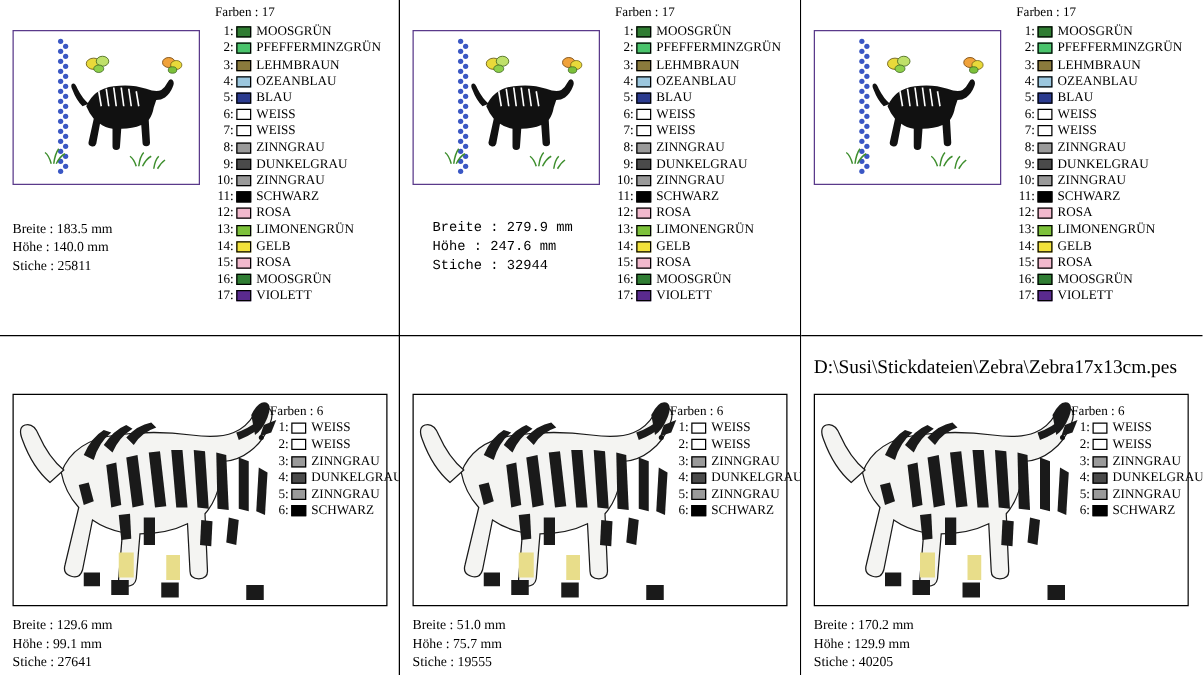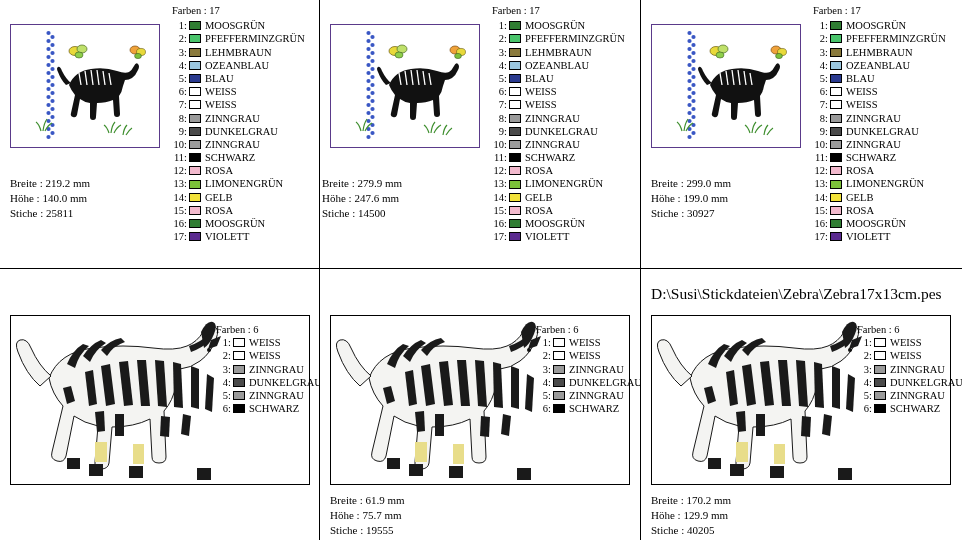--- a/index.html
+++ b/index.html
@@ -274,21 +274,21 @@
               <span class="cl-name">MOOSGRÜN</span>
             </div>
             <div class="cl-row">
               <span class="cl-num">17:</span>
               <span class="cl-swatch" style="background: rgb(90, 42, 143);"></span>
               <span class="cl-name">VIOLETT</span>
             </div>
           </div>
       </div>
       <div class="stats" style="left:10px; top:176px;">
-        <div>Breite : 219.2 mm</div>
+        <div>Breite : 183.5 mm</div>
         <div>Höhe : 140.0 mm</div>
         <div>Stiche : 25811</div>
       </div>
     </div>
 
     <div class="panel">
       <div class="design-box" style="left:10px; top:24px; width:150px; height:124px;">
         <svg class="zebra-art" style="left:0; top:0;" width="148" height="122" viewBox="0 0 148 122">
           <g>
             <rect x="36" y="4" width="7" height="114" fill="#ffffff"></rect>
@@ -439,24 +439,24 @@
               <span class="cl-swatch" style="background: rgb(47, 125, 50);"></span>
               <span class="cl-name">MOOSGRÜN</span>
             </div>
             <div class="cl-row">
               <span class="cl-num">17:</span>
               <span class="cl-swatch" style="background: rgb(90, 42, 143);"></span>
               <span class="cl-name">VIOLETT</span>
             </div>
           </div>
       </div>
-      <div class="stats" style="left:2px; top:176px;">
+      <div class="stats" style="left:26px; top:176px;font-family:Liberation Mono, monospace;">
         <div>Breite : 279.9 mm</div>
         <div>Höhe : 247.6 mm</div>
-        <div>Stiche : 14500</div>
+        <div>Stiche : 32944</div>
       </div>
     </div>
 
     <div class="panel last">
       <div class="design-box" style="left:10px; top:24px; width:150px; height:124px;">
         <svg class="zebra-art" style="left:0; top:0;" width="148" height="122" viewBox="0 0 148 122">
           <g>
             <rect x="36" y="4" width="7" height="114" fill="#ffffff"></rect>
             <g fill="#3a57c4">
               <circle cx="37.5" cy="8" r="2.1"></circle>
@@ -605,25 +605,20 @@
               <span class="cl-swatch" style="background: rgb(47, 125, 50);"></span>
               <span class="cl-name">MOOSGRÜN</span>
             </div>
             <div class="cl-row">
               <span class="cl-num">17:</span>
               <span class="cl-swatch" style="background: rgb(90, 42, 143);"></span>
               <span class="cl-name">VIOLETT</span>
             </div>
           </div>
       </div>
-      <div class="stats" style="left:10px; top:176px;">
-        <div>Breite : 299.0 mm</div>
-        <div>Höhe : 199.0 mm</div>
-        <div>Stiche : 30927</div>
-      </div>
     </div>
   </div>
 
   <div class="panel-grid row-bottom">
 
     <div class="panel">
       <div class="photo-frame" style="left:10px; top:46px; width:300px; height:170px;">
         <svg class="zebra-photo" style="left:0; top:0;" width="298" height="168" viewBox="0 0 298 168">
           <rect x="0" y="0" width="298" height="168" fill="#ffffff"></rect>
           <g>
@@ -690,20 +685,25 @@
               <span class="cl-swatch" style="background: rgb(154, 154, 154);"></span>
               <span class="cl-name">ZINNGRAU</span>
             </div>
             <div class="cl-row">
               <span class="cl-num">6:</span>
               <span class="cl-swatch" style="background: rgb(0, 0, 0);"></span>
               <span class="cl-name">SCHWARZ</span>
             </div>
           </div>
       </div>
+      <div class="stats" style="left:10px; top:224px;">
+        <div>Breite : 129.6 mm</div>
+        <div>Höhe : 99.1 mm</div>
+        <div>Stiche : 27641</div>
+      </div>
     </div>
 
     <div class="panel">
       <div class="photo-frame" style="left:10px; top:46px; width:300px; height:170px;">
         <svg class="zebra-photo" style="left:0; top:0;" width="298" height="168" viewBox="0 0 298 168">
           <rect x="0" y="0" width="298" height="168" fill="#ffffff"></rect>
           <g>
             <path fill="#f4f4f2" stroke="#1a1a1a" stroke-width="1" d="M38 62 q10 -26 44 -30 q30 -4 60 0 q22 3 34 -2 q10 -4 16 -14 q5 -9 11 -6 q6 3 2 13 q-5 14 -16 22 q-9 7 -20 8 l-4 16 q-3 16 -12 26 l2 46 q0 6 -7 6 q-7 0 -7 -6 l-2 -38 q-16 8 -38 8 l-3 36 q-1 6 -8 6 q-7 0 -6 -7 l3 -36 q-14 -3 -24 -10 l-8 40 q-2 7 -9 5 q-7 -2 -5 -9 l11 -46 q-11 -12 -14 -28 z"></path>
             <path fill="#f4f4f2" stroke="#1a1a1a" stroke-width="1" d="M40 60 q-12 -10 -20 -28 q-4 -10 -11 -8 q-6 2 -2 12 q8 22 22 34 z"></path>
             <path fill="#1a1a1a" d="M190 16 q6 -12 12 -10 q5 2 1 12 q-4 10 -10 14 z"></path>
@@ -768,21 +768,21 @@
               <span class="cl-name">ZINNGRAU</span>
             </div>
             <div class="cl-row">
               <span class="cl-num">6:</span>
               <span class="cl-swatch" style="background: rgb(0, 0, 0);"></span>
               <span class="cl-name">SCHWARZ</span>
             </div>
           </div>
       </div>
       <div class="stats" style="left:10px; top:224px;">
-        <div>Breite : 61.9 mm</div>
+        <div>Breite : 51.0 mm</div>
         <div>Höhe : 75.7 mm</div>
         <div>Stiche : 19555</div>
       </div>
     </div>
 
     <div class="panel last">
       <div class="filepath">D:\Susi\Stickdateien\Zebra\Zebra17x13cm.pes</div>
       <div class="photo-frame" style="left:10px; top:46px; width:300px; height:170px;">
         <svg class="zebra-photo" style="left:0; top:0;" width="298" height="168" viewBox="0 0 298 168">
           <rect x="0" y="0" width="298" height="168" fill="#ffffff"></rect>

